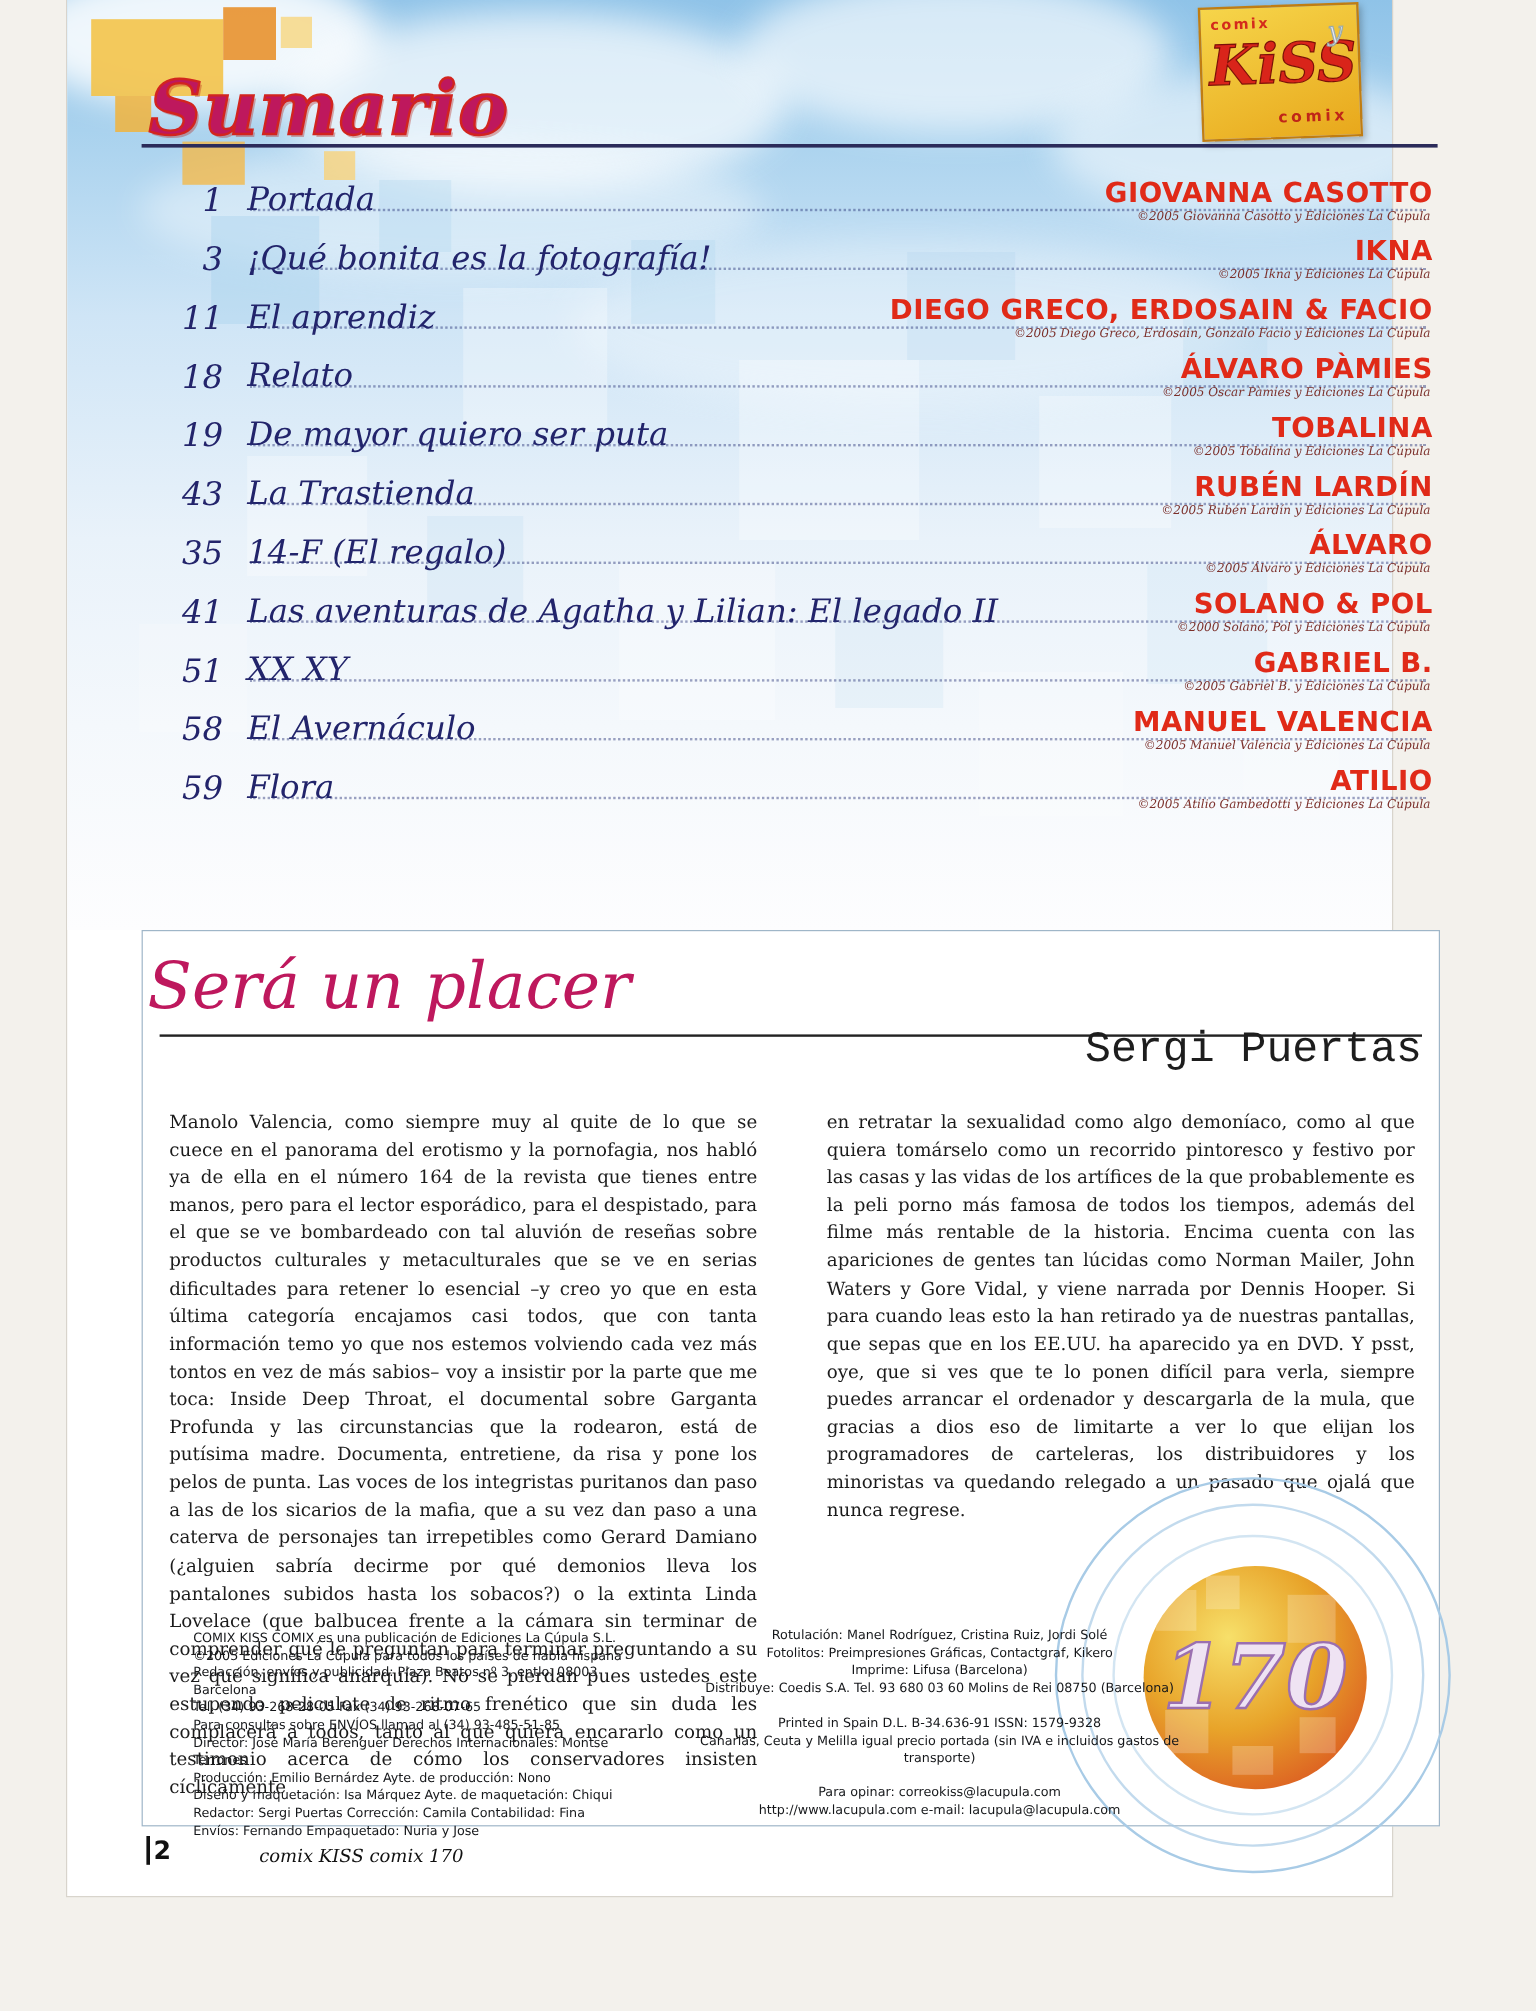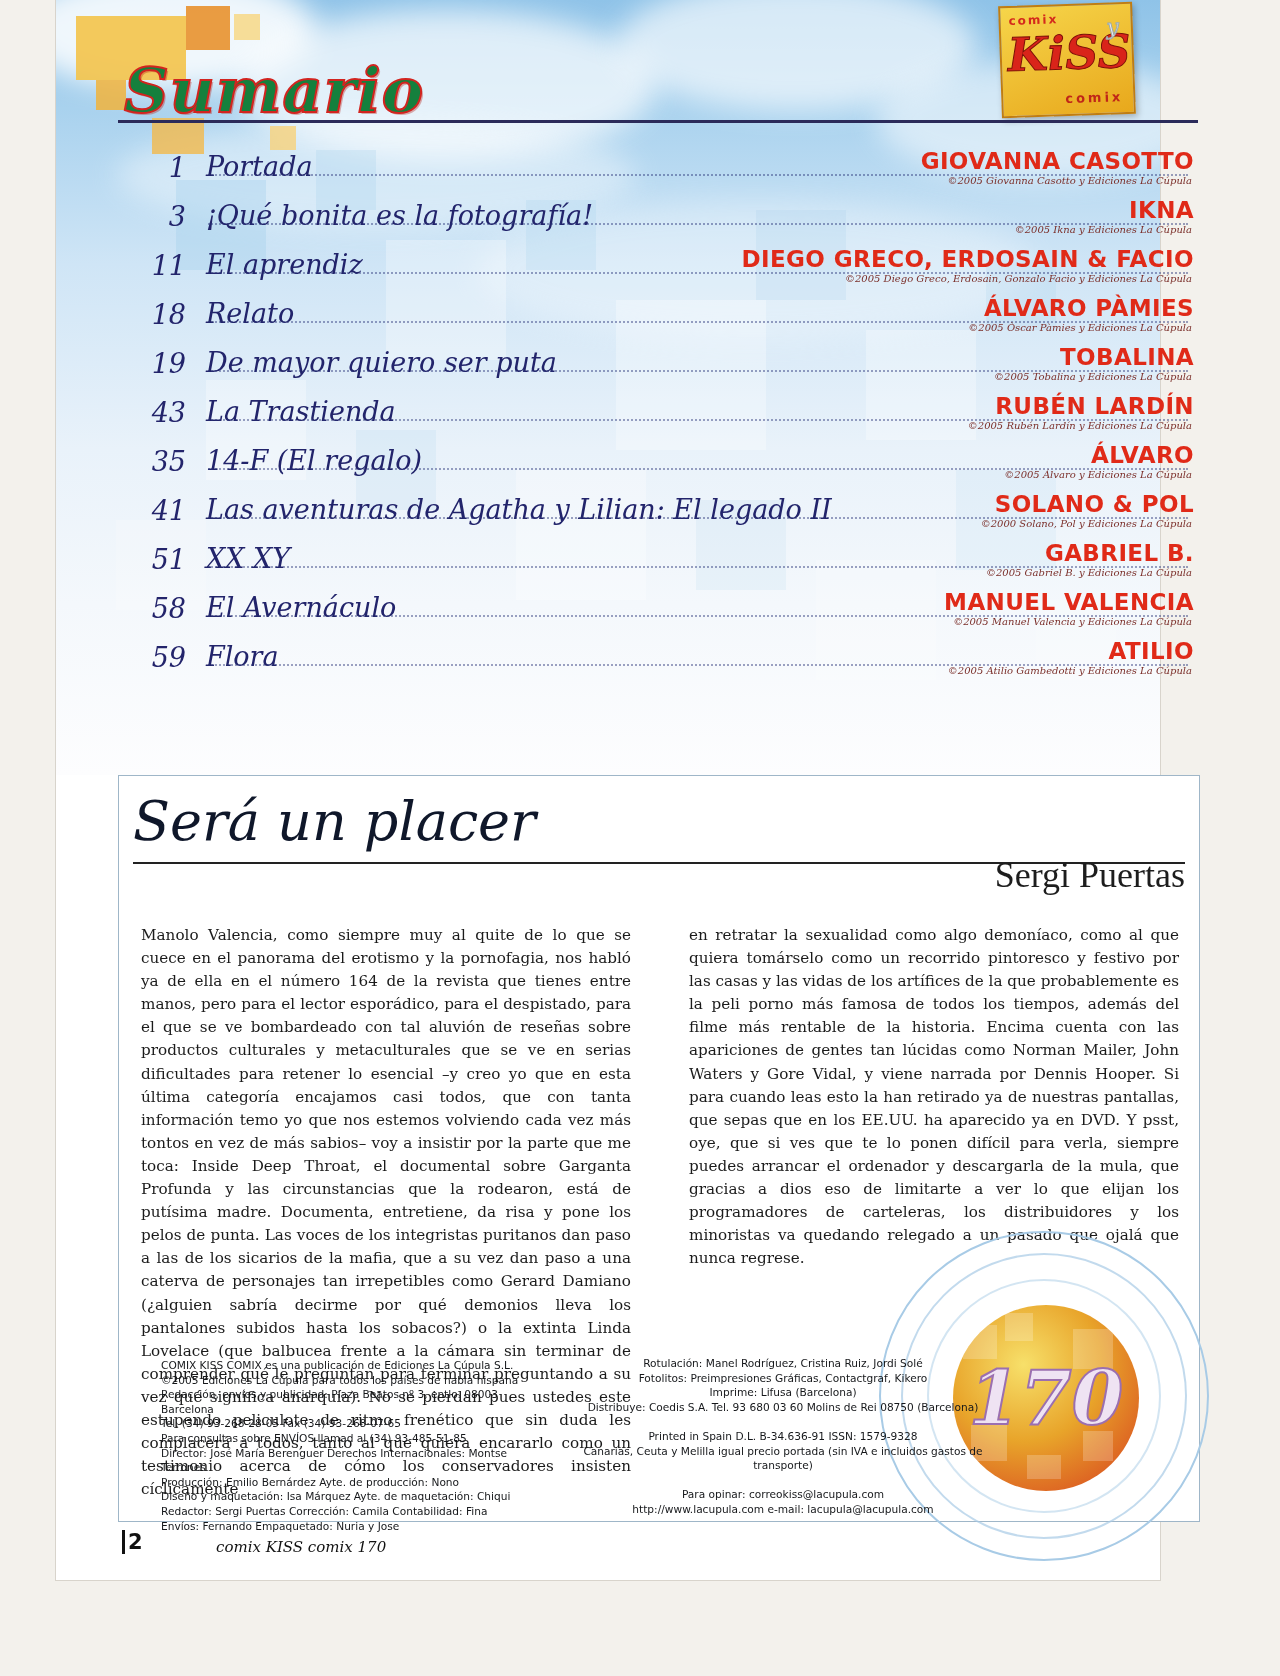--- a/index.html
+++ b/index.html
@@ -15,21 +15,21 @@
        background:linear-gradient(180deg,#8fc3e8 0%,#a9d2ee 14%,#cfe5f6 34%,#e9f2fa 58%,#f4f8fc 78%,#fdfdfe 100%);}
   .cloud{position:absolute;background:rgba(255,255,255,.85);border-radius:50%;filter:blur(14px);}
   .sq{position:absolute;background:rgba(255,255,255,.30);}
   .sqb{position:absolute;background:rgba(160,205,235,.35);}
 
   
   #sumario-block{position:absolute;left:10px;top:6px;width:420px;height:150px;}
   .ornblock{position:absolute;}
   #sumario-word{position:absolute;left:58px;top:48px;font-family:"DejaVu Serif",serif;
       font-style:italic;font-weight:bold;font-size:62px;letter-spacing:1px;
-      color:#15803d;-webkit-text-stroke:2px #d2241f;text-shadow:2px 2px 0 rgba(180,30,20,.35);}
+      color:#be185d;-webkit-text-stroke:2px #d2241f;text-shadow:2px 2px 0 rgba(180,30,20,.35);}
   #rule-top{position:absolute;left:62px;top:120px;width:1080px;height:3px;background:#2b2b5a;}
 
   
   #logo{position:absolute;right:26px;top:4px;width:130px;height:108px;
         background:linear-gradient(160deg,#f6d54a,#e8a81c);border:2px solid #c07d12;
         transform:rotate(-2deg);box-shadow:2px 3px 6px rgba(0,0,0,.25);}
   #logo .k1{position:absolute;left:8px;top:6px;font-family:"DejaVu Sans",sans-serif;font-size:12px;
       font-weight:bold;color:#d42a1c;letter-spacing:2px;}
   #logo .k2{position:absolute;left:6px;top:20px;font-family:"DejaVu Serif",serif;font-style:italic;
       font-weight:bold;font-size:46px;color:#d9241a;-webkit-text-stroke:1px #7a1008;}
@@ -47,24 +47,24 @@
       font-size:27px;color:#22246b;white-space:nowrap;}
   .t-dots{position:absolute;left:90px;right:10px;top:26px;border-bottom:2px dotted rgba(40,50,120,.45);}
   .t-author{position:absolute;right:4px;top:0px;text-align:right;font-family:"DejaVu Sans",sans-serif;
       font-weight:bold;font-size:23px;color:#e02a18;letter-spacing:.4px;white-space:nowrap;}
   .t-copy{position:absolute;right:6px;top:27px;text-align:right;font-family:"DejaVu Serif",serif;
       font-style:italic;font-size:10px;color:#7b2f2a;white-space:nowrap;}
 
   
   #article{position:absolute;left:62px;top:775px;width:1080px;height:745px;border:1px solid #9fb6c8;
       background:#ffffff;}
-  #art-title{position:absolute;left:14px;top:14px;font-family:"DejaVu Serif",serif;font-style:italic;
-      font-size:54px;color:#0f172a;text-align:right;}
+  #art-title{position:absolute;left:4px;top:14px;font-family:"DejaVu Serif",serif;font-style:italic;
+      font-size:54px;color:#be185d;text-align:right;}
   #art-rule{position:absolute;left:14px;top:86px;width:1052px;height:2px;background:#222;}
-  #art-author{position:absolute;right:14px;top:78px;font-family:Liberation Serif, serif;font-size:36px;
+  #art-author{position:absolute;right:14px;top:78px;font-family:Liberation Mono, monospace;font-size:36px;
       color:#1d1d1d;}
   .col{position:absolute;top:148px;width:490px;font-family:"DejaVu Serif",serif;font-size:15.2px;
       line-height:1.52;color:#1b1b1b;text-align:justify;}
   #col1{left:22px;}
   #col2{left:570px;}
 
   
   #stamp-wrap{position:absolute;right:-10px;bottom:-40px;width:330px;height:330px;}
   .ring{position:absolute;border-radius:50%;border:2px solid #a8cbe6;}
   #stamp{position:absolute;left:74px;top:74px;width:186px;height:186px;border-radius:50%;

